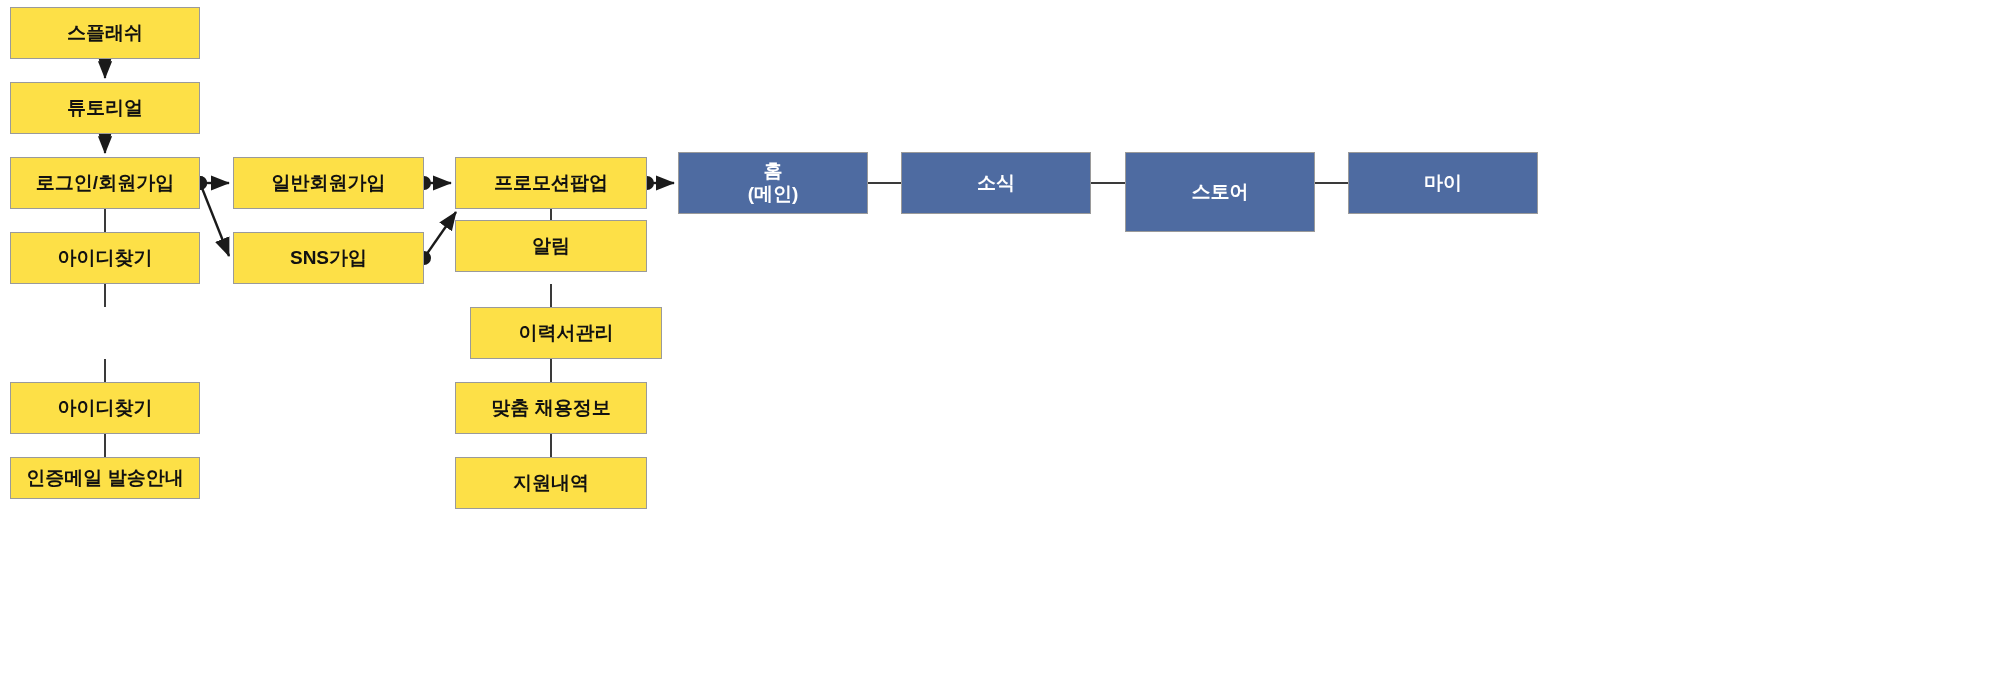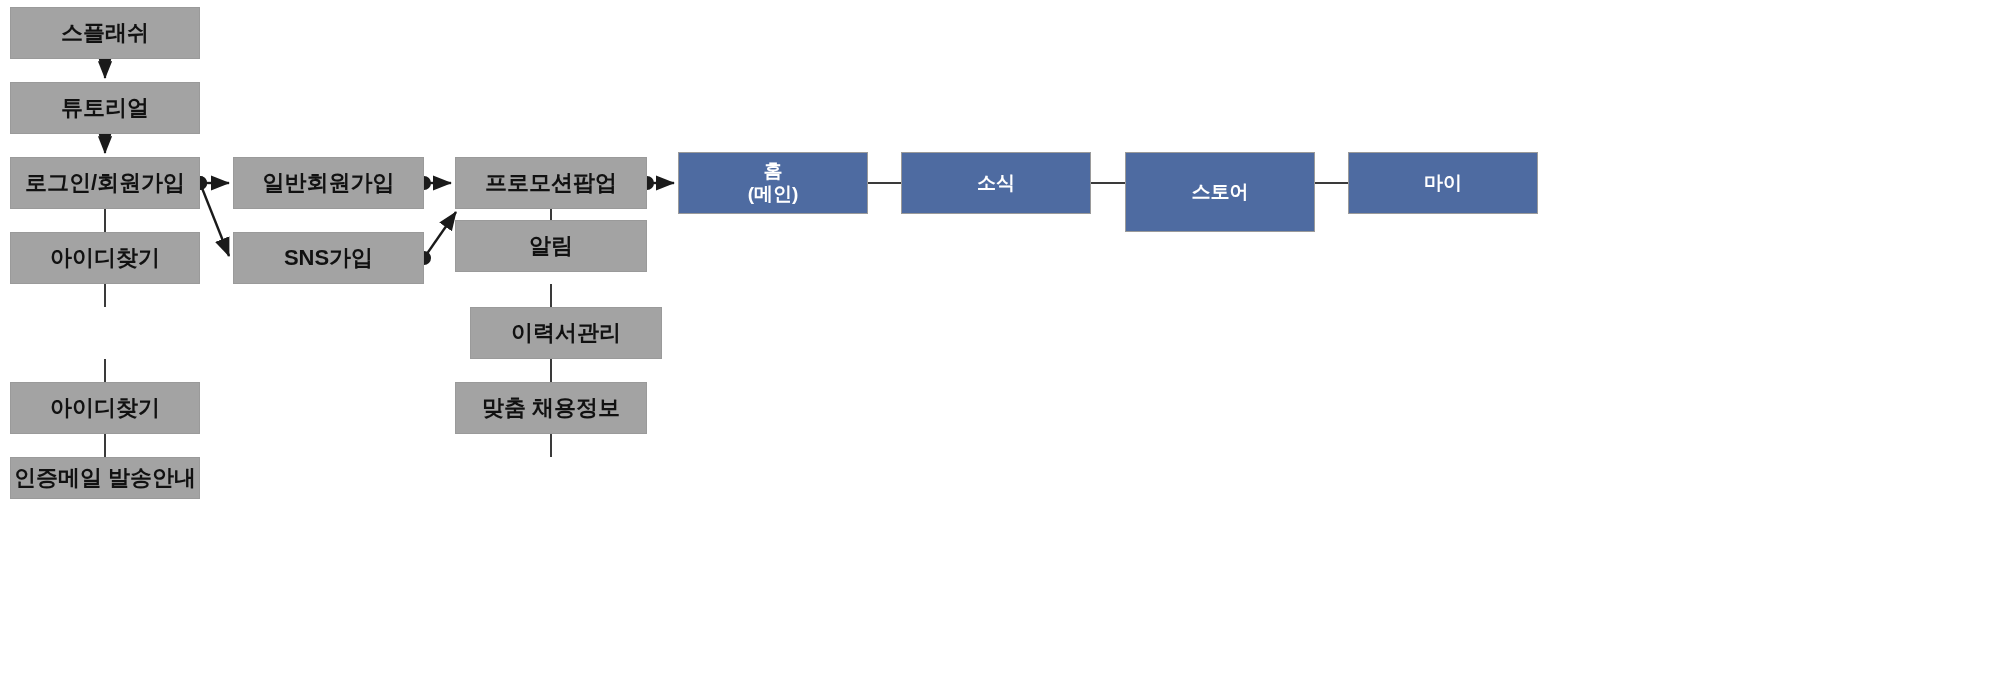--- a/index.html
+++ b/index.html
@@ -8,22 +8,22 @@
     width:2000px;height:686px;position:relative;overflow:hidden;
   }
   #canvas{position:absolute;left:0;top:0;width:2000px;height:686px;}
   svg.wires{position:absolute;left:0;top:0;width:2000px;height:686px;pointer-events:none;}
   .node{
     position:absolute;box-sizing:border-box;
     display:flex;align-items:center;justify-content:center;text-align:center;
     line-height:1.2;
   }
   .node-white{
-    background:#a3a3a3;border:1.6px solid #9a9a9a;
-    color:#111111;font-weight:bold;font-size:22px;
+    background:#fde047;border:1.6px solid #9a9a9a;
+    color:#111111;font-weight:bold;font-size:19px;
   }
   .node-blue{
     background:#4e6ba1;border:1.6px solid #9a9a9a;
     color:#ffffff;font-weight:bold;font-size:19px;
   }
   .node-blue .two-line{white-space:pre-line;}
   .node-label{pointer-events:none;}
 </style>
 </head>
 <body>
@@ -138,20 +138,23 @@
   </div>
   <div class="node node-white" style="left:455px;top:220px;width:192px;height:52px;">
     <span class="node-label">알림</span>
   </div>
   <div class="node node-white" style="left:470px;top:307px;width:192px;height:52px;">
     <span class="node-label">이력서관리</span>
   </div>
   <div class="node node-white" style="left:455px;top:382px;width:192px;height:52px;">
     <span class="node-label">맞춤 채용정보</span>
   </div>
+  <div class="node node-white" style="left:455px;top:457px;width:192px;height:52px;">
+    <span class="node-label">지원내역</span>
+  </div>
 
   <div class="node node-blue" style="left:678px;top:152px;width:190px;height:62px;">
     <span class="node-label two-line">홈
 (메인)</span>
   </div>
   <div class="node node-blue" style="left:901px;top:152px;width:190px;height:62px;">
     <span class="node-label">소식</span>
   </div>
   <div class="node node-blue" style="left:1125px;top:152px;width:190px;height:80px;">
     <span class="node-label">스토어</span>

